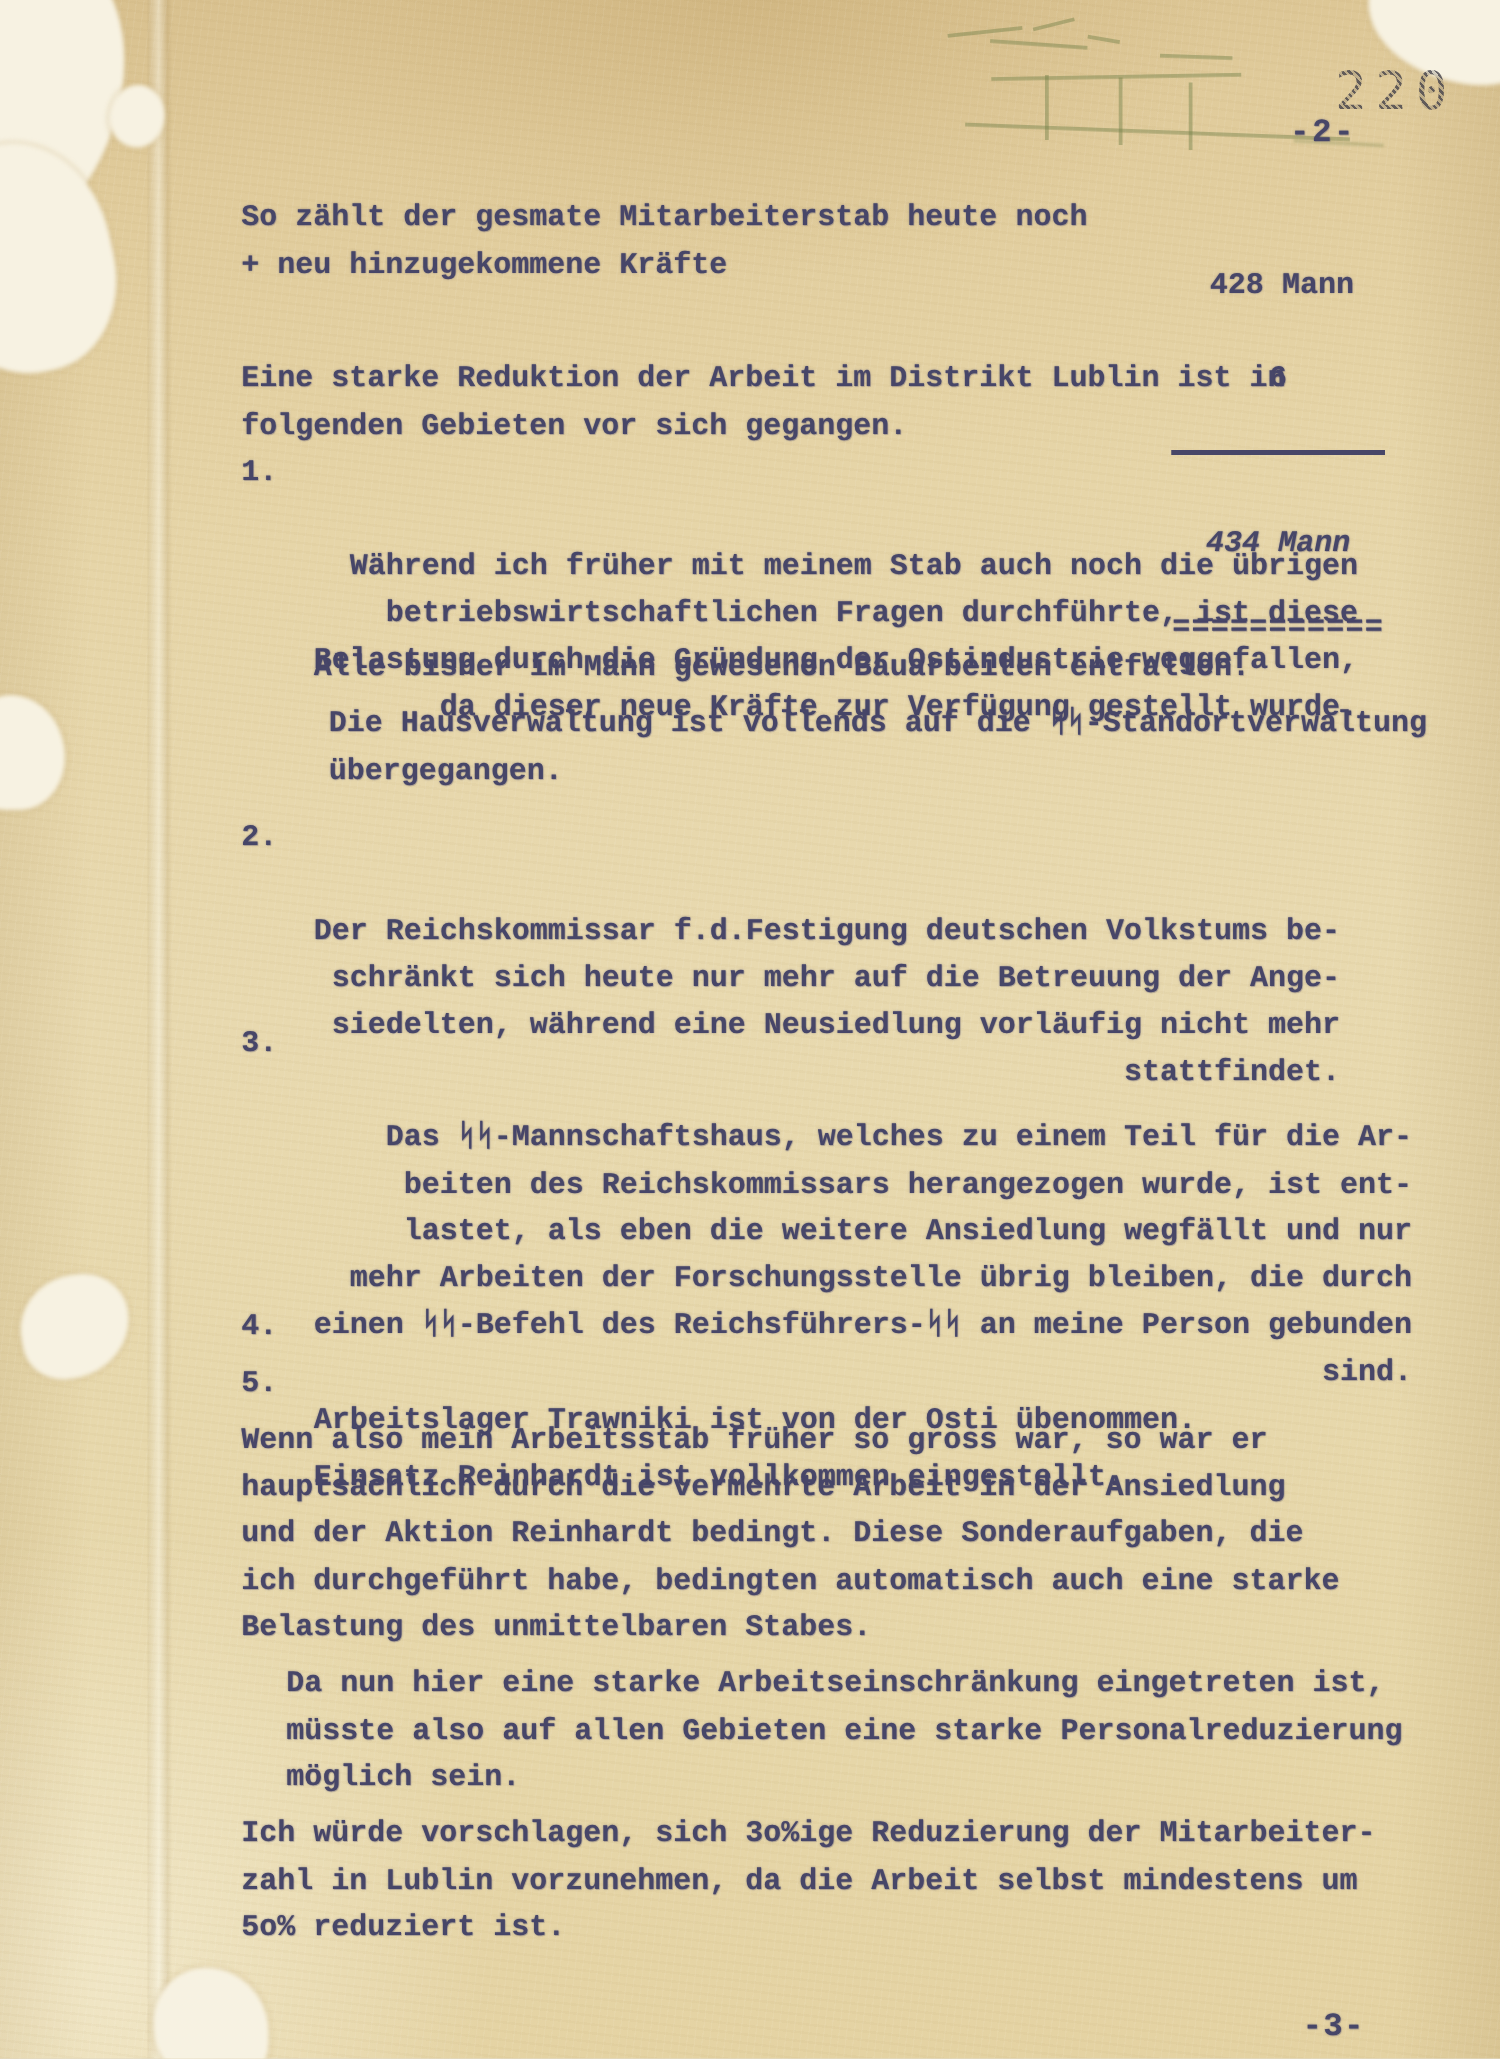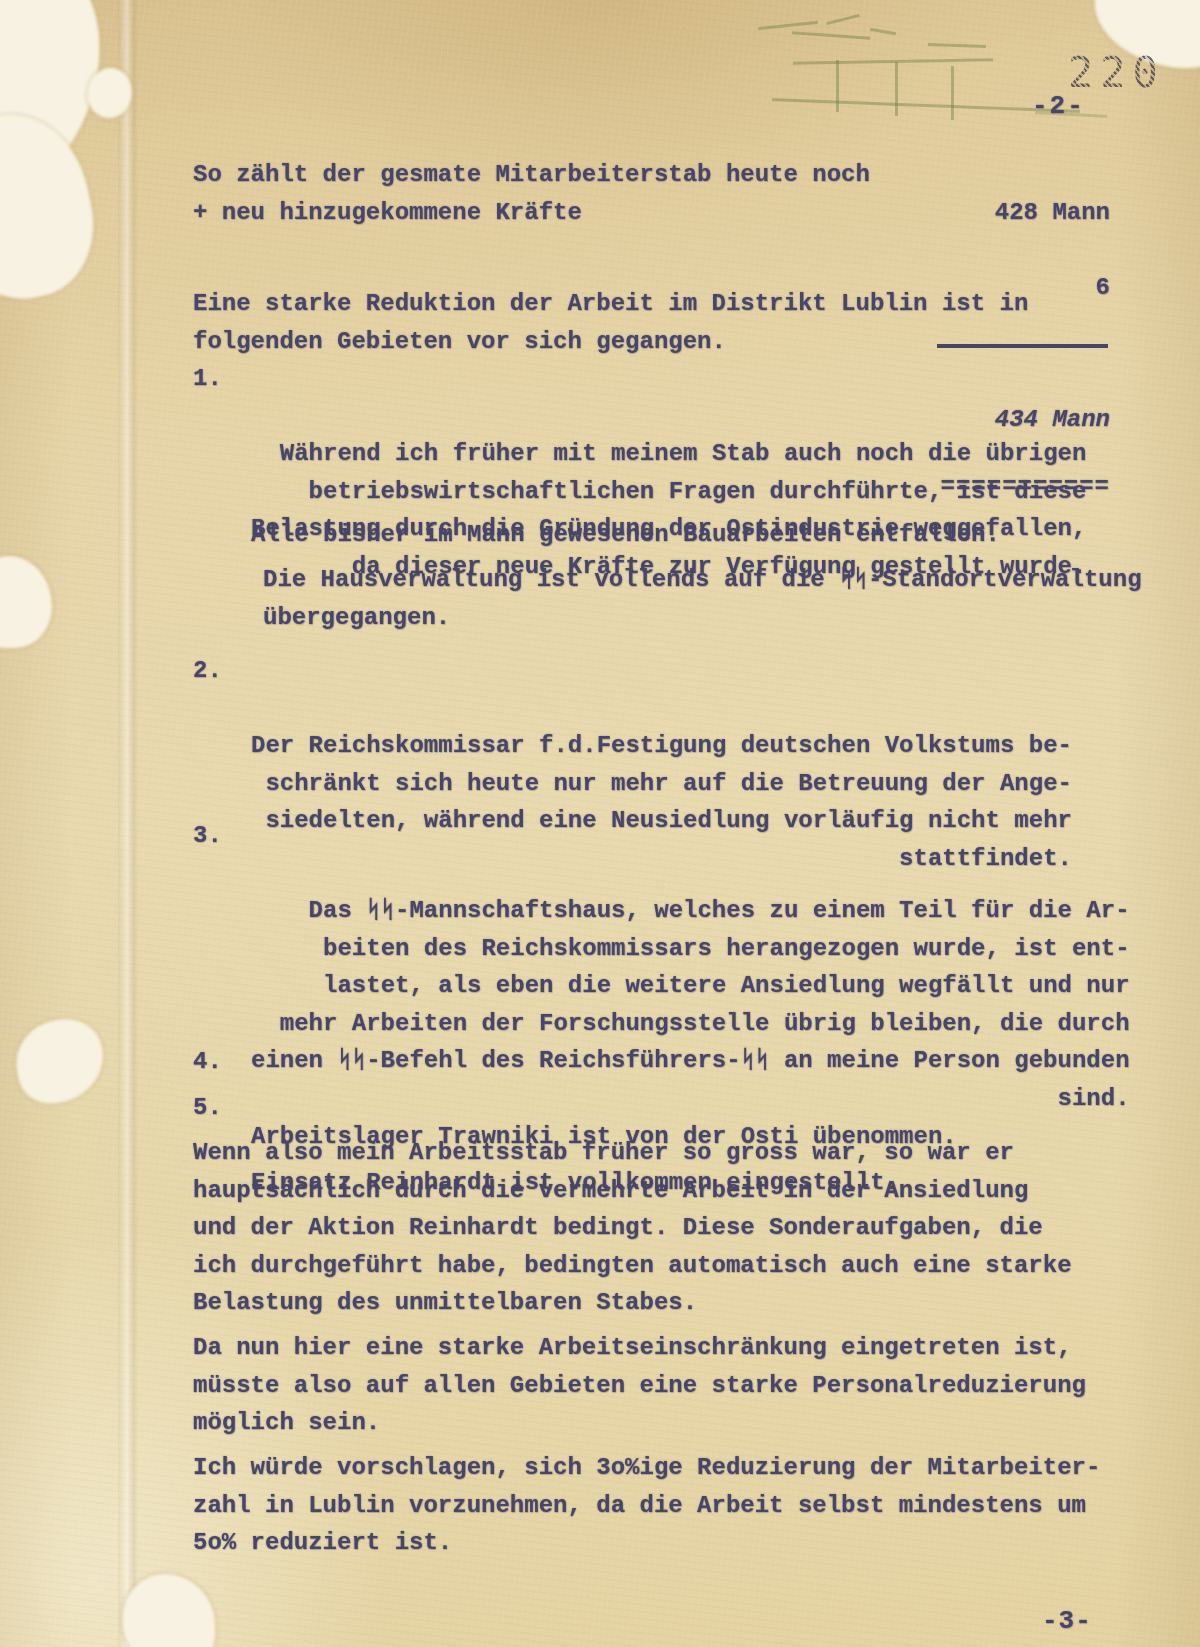--- a/index.html
+++ b/index.html
@@ -61,21 +61,21 @@
     font-size:24px;line-height:37.5px;font-weight:700;
     color:#474668;white-space:pre-line;
     text-shadow:0 0 1.7px rgba(71,70,104,0.55), 0.6px 0.6px 0 rgba(71,70,104,0.22);
   }
   .item{position:absolute;left:193px;}
   .item .num{position:absolute;left:0;top:0;}
   .item .body{margin-left:58px;text-align:right;}
   .margin-left{left:193px;}
   .sub{left:251px;}
   
-  .numbers{left:935px;top:156px;width:175px;text-align:right;}
+  .numbers{left:935px;top:172px;width:175px;text-align:center;}
   .numbers .r1{padding-left:6px;}
   .numbers .rule{height:0;border-bottom:4px solid #474668;margin:0 2px;filter:blur(.4px);}
   .numbers .r3{margin-top:18px;line-height:34px;font-style:italic;}
   .numbers .r4{line-height:24px;letter-spacing:1px;}
   
   .stamp{
     position:absolute;left:1068px;top:52px;
     font-family:"DejaVu Sans Mono","Liberation Mono",monospace;
     font-size:42px;line-height:42px;letter-spacing:7px;
     color:rgba(66,64,72,0.80);
@@ -170,21 +170,21 @@
   <div class="tw item" style="top:1089px;">
     <span class="num">5.</span>
     <div class="body">Einsatz Reinhardt ist vollkommen eingestellt.</div>
   </div>
 
   <div class="tw margin-left" style="top:1134px;">Wenn also mein Arbeitsstab früher so gross war, so war er
 hauptsächlich durch die vermehrte Arbeit in der Ansiedlung
 und der Aktion Reinhardt bedingt. Diese Sonderaufgaben, die
 ich durchgeführt habe, bedingten automatisch auch eine starke
 Belastung des unmittelbaren Stabes.</div>
-  <div class="tw margin-left" style="top:1329px;">Da nun hier eine starke Arbeitseinschränkung eingetreten ist,
+  <div class="tw margin-left" style="top:1329px;margin-left:36px;">Da nun hier eine starke Arbeitseinschränkung eingetreten ist,
 müsste also auf allen Gebieten eine starke Personalreduzierung
 möglich sein.</div>
   <div class="tw margin-left" style="top:1449px;">Ich würde vorschlagen, sich 3o%ige Reduzierung der Mitarbeiter-
 zahl in Lublin vorzunehmen, da die Arbeit selbst mindestens um
 5o% reduziert ist.</div>
 
   <div class="tw catchword">-3-</div>
 
 </div>
 

